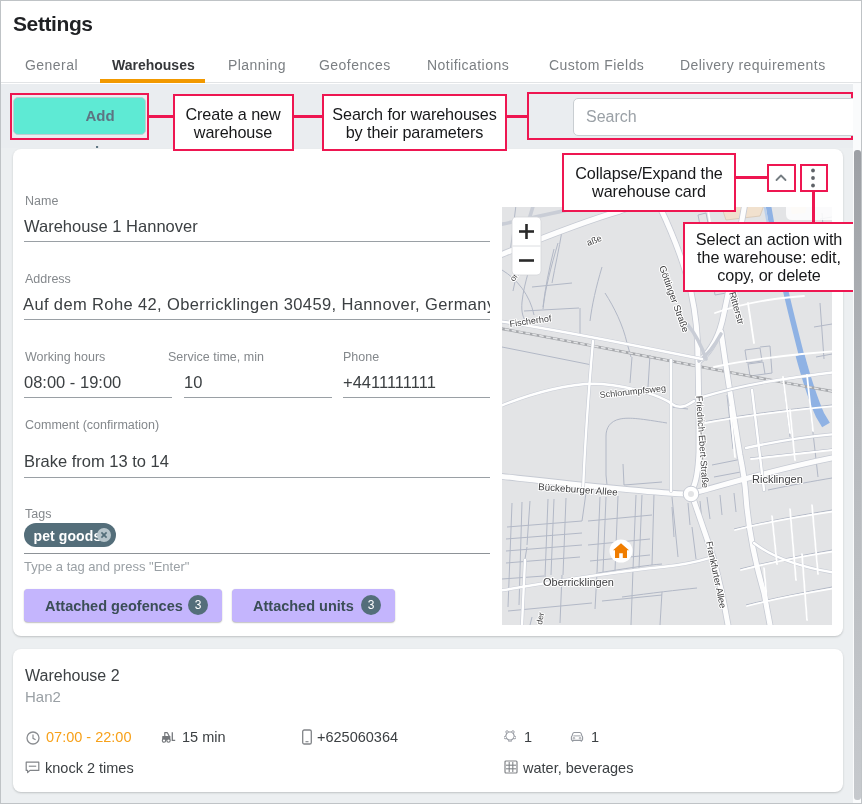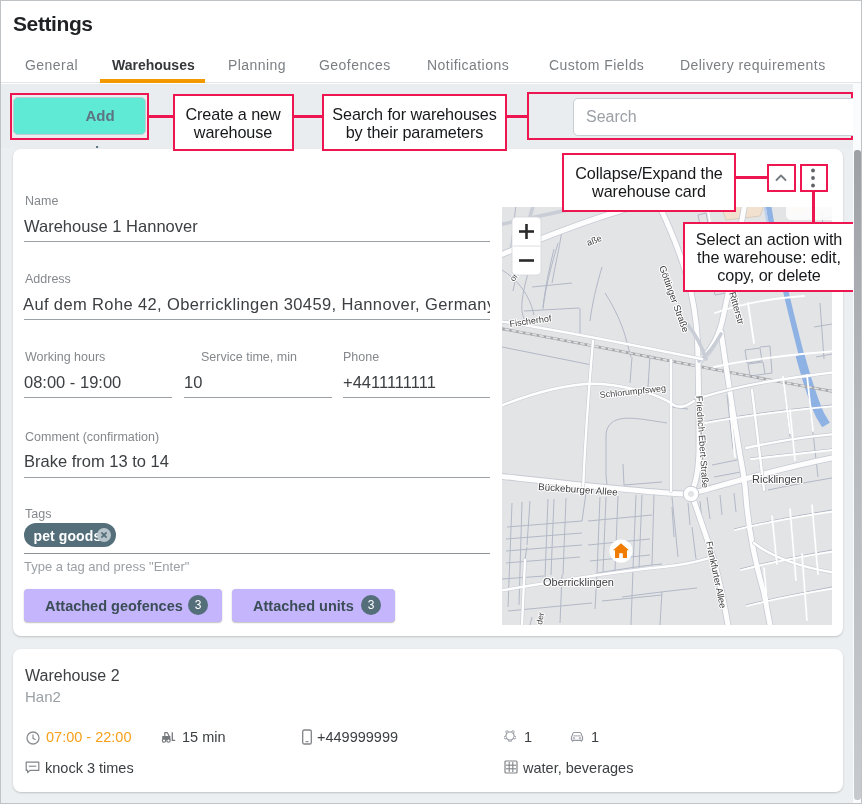--- a/index.html
+++ b/index.html
@@ -77,29 +77,29 @@
 <div class="content"></div>
 <div class="card1"></div>
 
 <div class="lbl" style="left:25px; top:194px;">Name</div>
 <div class="val" style="left:24px; top:217px;">Warehouse 1 Hannover</div>
 <div class="uline" style="left:24px; top:241px; width:466px;"></div>
 <div class="lbl" style="left:25px; top:272px;">Address</div>
 <div class="val" style="left:23px; top:295px; width:467px; letter-spacing:0.38px;">Auf dem Rohe 42, Oberricklingen 30459, Hannover, Germany</div>
 <div class="uline" style="left:24px; top:319px; width:466px;"></div>
 <div class="lbl" style="left:25px; top:350px;">Working hours</div>
-<div class="lbl" style="left:201px; top:350px;">Service time, min</div>
+<div class="lbl" style="left:168px; top:350px;">Service time, min</div>
 <div class="lbl" style="left:343px; top:350px;">Phone</div>
 <div class="val" style="left:24px; top:373px;">08:00 - 19:00</div>
 <div class="val" style="left:184px; top:373px;">10</div>
 <div class="val" style="left:343px; top:373px;">+4411111111</div>
 <div class="uline" style="left:24px; top:397px; width:148px;"></div>
 <div class="uline" style="left:184px; top:397px; width:148px;"></div>
 <div class="uline" style="left:343px; top:397px; width:147px;"></div>
-<div class="lbl" style="left:25px; top:430px;text-align:center;">Comment (confirmation)</div>
+<div class="lbl" style="left:25px; top:418px;text-align:center;">Comment (confirmation)</div>
 <div class="val" style="left:24px; top:452px;">Brake from 13 to 14</div>
 <div class="uline" style="left:24px; top:477px; width:466px;"></div>
 <div class="lbl" style="left:25px; top:507px;">Tags</div>
 <div class="chip">
     <span>pet goods</span>
   <div class="chipx"><svg width="14" height="14" viewBox="0 0 14 14">
         <line x1="4.4" y1="4.4" x2="9.6" y2="9.6" stroke="#546e7a" stroke-width="1.7"></line>
         <line x1="9.6" y1="4.4" x2="4.4" y2="9.6" stroke="#546e7a" stroke-width="1.7"></line>
       </svg></div>
 </div>
@@ -393,20 +393,20 @@
   </svg>
 <svg class="abs" style="left:504px; top:760px;" width="14" height="14" viewBox="0 0 14 14">
     <rect x="1" y="1" width="12" height="12" rx="1" fill="none" stroke="#818488" stroke-width="1.2"></rect>
     <line x1="5.2" y1="2" x2="5.2" y2="12" stroke="#818488" stroke-width="1.1"></line>
     <line x1="8.8" y1="2" x2="8.8" y2="12" stroke="#818488" stroke-width="1.1"></line>
     <line x1="2" y1="5.2" x2="12" y2="5.2" stroke="#818488" stroke-width="1.1"></line>
     <line x1="2" y1="8.8" x2="12" y2="8.8" stroke="#818488" stroke-width="1.1"></line>
   </svg>
 <div class="w2item orange" style="left:46px; top:729px;">07:00 - 22:00</div>
 <div class="w2item" style="left:182px; top:729px;">15 min</div>
-<div class="w2item" style="left:317px; top:729px;">+449999999</div>
+<div class="w2item" style="left:317px; top:729px;">+625060364</div>
 <div class="w2item" style="left:524px; top:729px;">1</div>
 <div class="w2item" style="left:591px; top:729px;">1</div>
-<div class="w2item" style="left:45px; top:760px;">knock 3 times</div>
+<div class="w2item" style="left:45px; top:760px;">knock 2 times</div>
 <div class="w2item" style="left:523px; top:760px;">water, beverages</div>
 
 <div class="scroll-track"></div>
 <div class="scroll-thumb"></div>
 
 </body></html>

